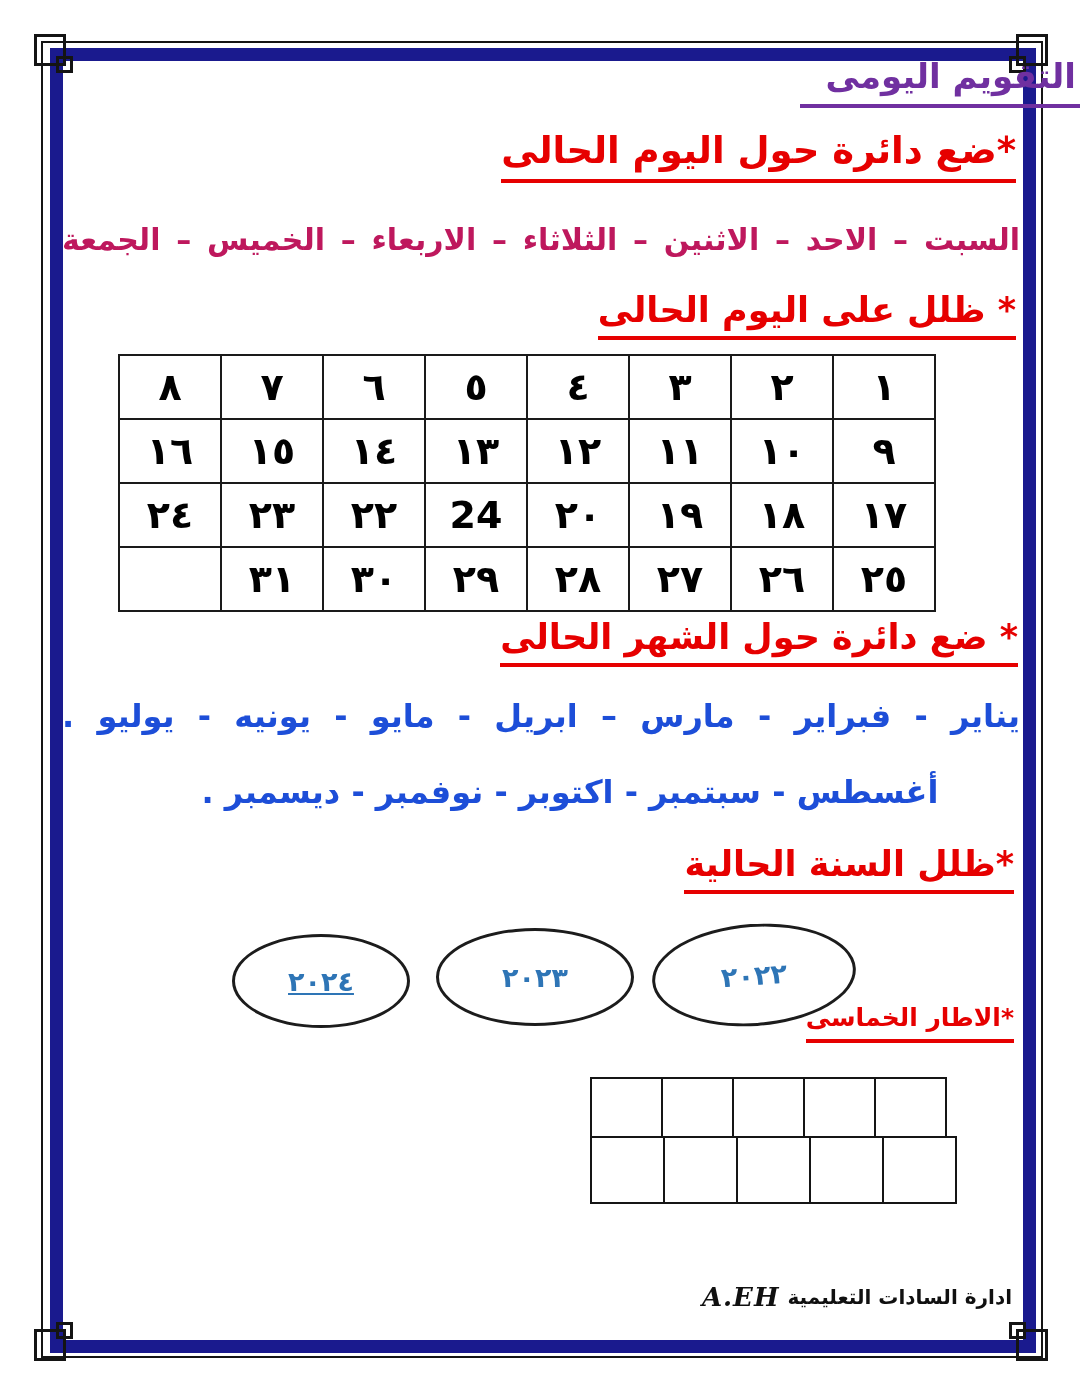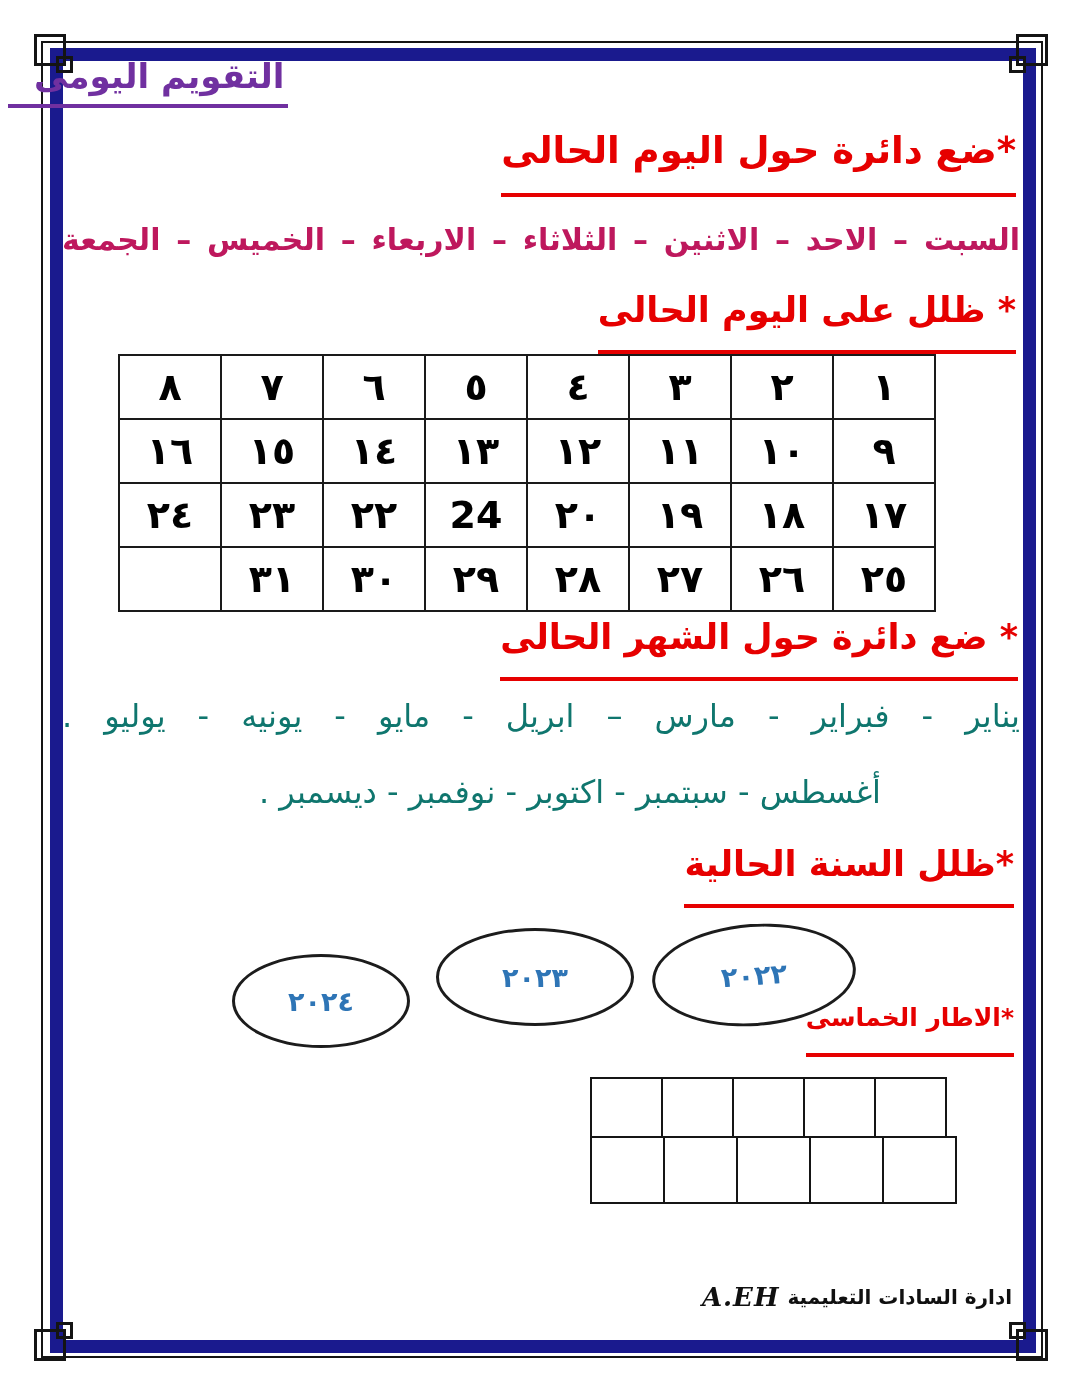--- a/index.html
+++ b/index.html
@@ -12,56 +12,56 @@
   .navy-band{position:absolute;left:50px;top:48px;right:44px;bottom:44px;border:13px solid #1A1A8E;}
   .corner{position:absolute;width:26px;height:26px;border:3px solid #141414;}
   .corner::after{content:"";position:absolute;width:11px;height:11px;border:3px solid #141414;}
   .corner.tl{left:34px;top:34px;} .corner.tl::after{right:-10px;bottom:-10px;}
   .corner.tr{right:32px;top:34px;} .corner.tr::after{left:-10px;bottom:-10px;}
   .corner.bl{left:34px;bottom:36px;} .corner.bl::after{right:-10px;top:-10px;}
   .corner.br{right:32px;bottom:36px;} .corner.br::after{left:-10px;top:-10px;}
 
   
   .abs{position:absolute;}
-  .title-wrap{left:0;right:0;top:56px;text-align:left;direction:rtl;margin-left:8px;}
+  .title-wrap{left:0;right:0;top:56px;text-align:right;direction:rtl;margin-left:8px;}
   .title{color:#7030A0;font-weight:bold;font-size:34px;border-bottom:4px solid #7030A0;padding:0 4px 8px 26px;}
 
   .red-heading{direction:rtl;text-align:right;color:#E60000;font-weight:bold;line-height:1.15;}
-  .red-heading .u{border-bottom:4px solid #E60000;padding-bottom:20px;display:inline-block;}
+  .red-heading .u{border-bottom:4px solid #E60000;padding-bottom:6px;display:inline-block;}
   .h1{top:130px;right:64px;font-size:37px;}
   .h2{top:290px;right:64px;font-size:35px;}
   .h3{top:617px;right:62px;font-size:35px;}
   .h4{top:844px;right:66px;font-size:35px;text-decoration:underline;}
   .h5{top:1004px;right:66px;font-size:25px;}
 
   .days-line{
     left:62px;right:60px;top:214px;direction:rtl;color:#be185d;font-weight:bold;
     font-size:30px;line-height:52px;height:54px;overflow:hidden;
     text-align:justify;text-align-last:justify;
   }
-  .months-line{direction:rtl;color:#0f766e;font-weight:normal;font-size:32px;line-height:56px;overflow:hidden;}
+  .months-line{direction:rtl;color:#1d4ed8;font-weight:bold;font-size:32px;line-height:56px;overflow:hidden;}
   .m1{left:62px;right:60px;top:688px;height:60px;text-align:justify;text-align-last:justify;}
   .m2{left:120px;right:60px;top:764px;height:60px;text-align:center;}
 
   
   .cal{position:absolute;left:118px;top:354px;border-collapse:collapse;direction:rtl;}
   .cal td{
     width:100px;height:62px;border:2px solid #1a1a1a;text-align:center;vertical-align:middle;
     font-weight:bold;font-size:38px;color:#000;padding:0;
   }
 
   
   .oval{
     position:absolute;border:3px solid #1c1c1c;border-radius:50%;
     display:flex;align-items:center;justify-content:center;
     color:#2E75B6;font-weight:bold;font-size:27px;background:#fff0;
   }
   .oval.right{left:652px;top:924px;width:198px;height:96px;transform:rotate(-4deg);}
   .oval.mid{left:436px;top:928px;width:192px;height:92px;}
-  .oval.left{left:232px;top:954px;width:172px;height:88px;}
+  .oval.left{left:232px;top:934px;width:172px;height:88px;text-decoration:underline;}
 
   
   .frame-row{position:absolute;display:flex;}
   .frame-row .fcell{border:2px solid #151515;background:#fff;margin-left:-2px;}
   .frame-row .fcell:first-child{margin-left:0;}
   .fr1{left:590px;top:1077px;} .fr1 .fcell{width:69px;height:59px;}
   .fr2{left:590px;top:1136px;} .fr2 .fcell{width:71px;height:64px;}
 
   
   .footer{right:68px;top:1282px;direction:rtl;display:flex;align-items:center;gap:8px;color:#101010;font-size:20px;font-weight:bold;}

